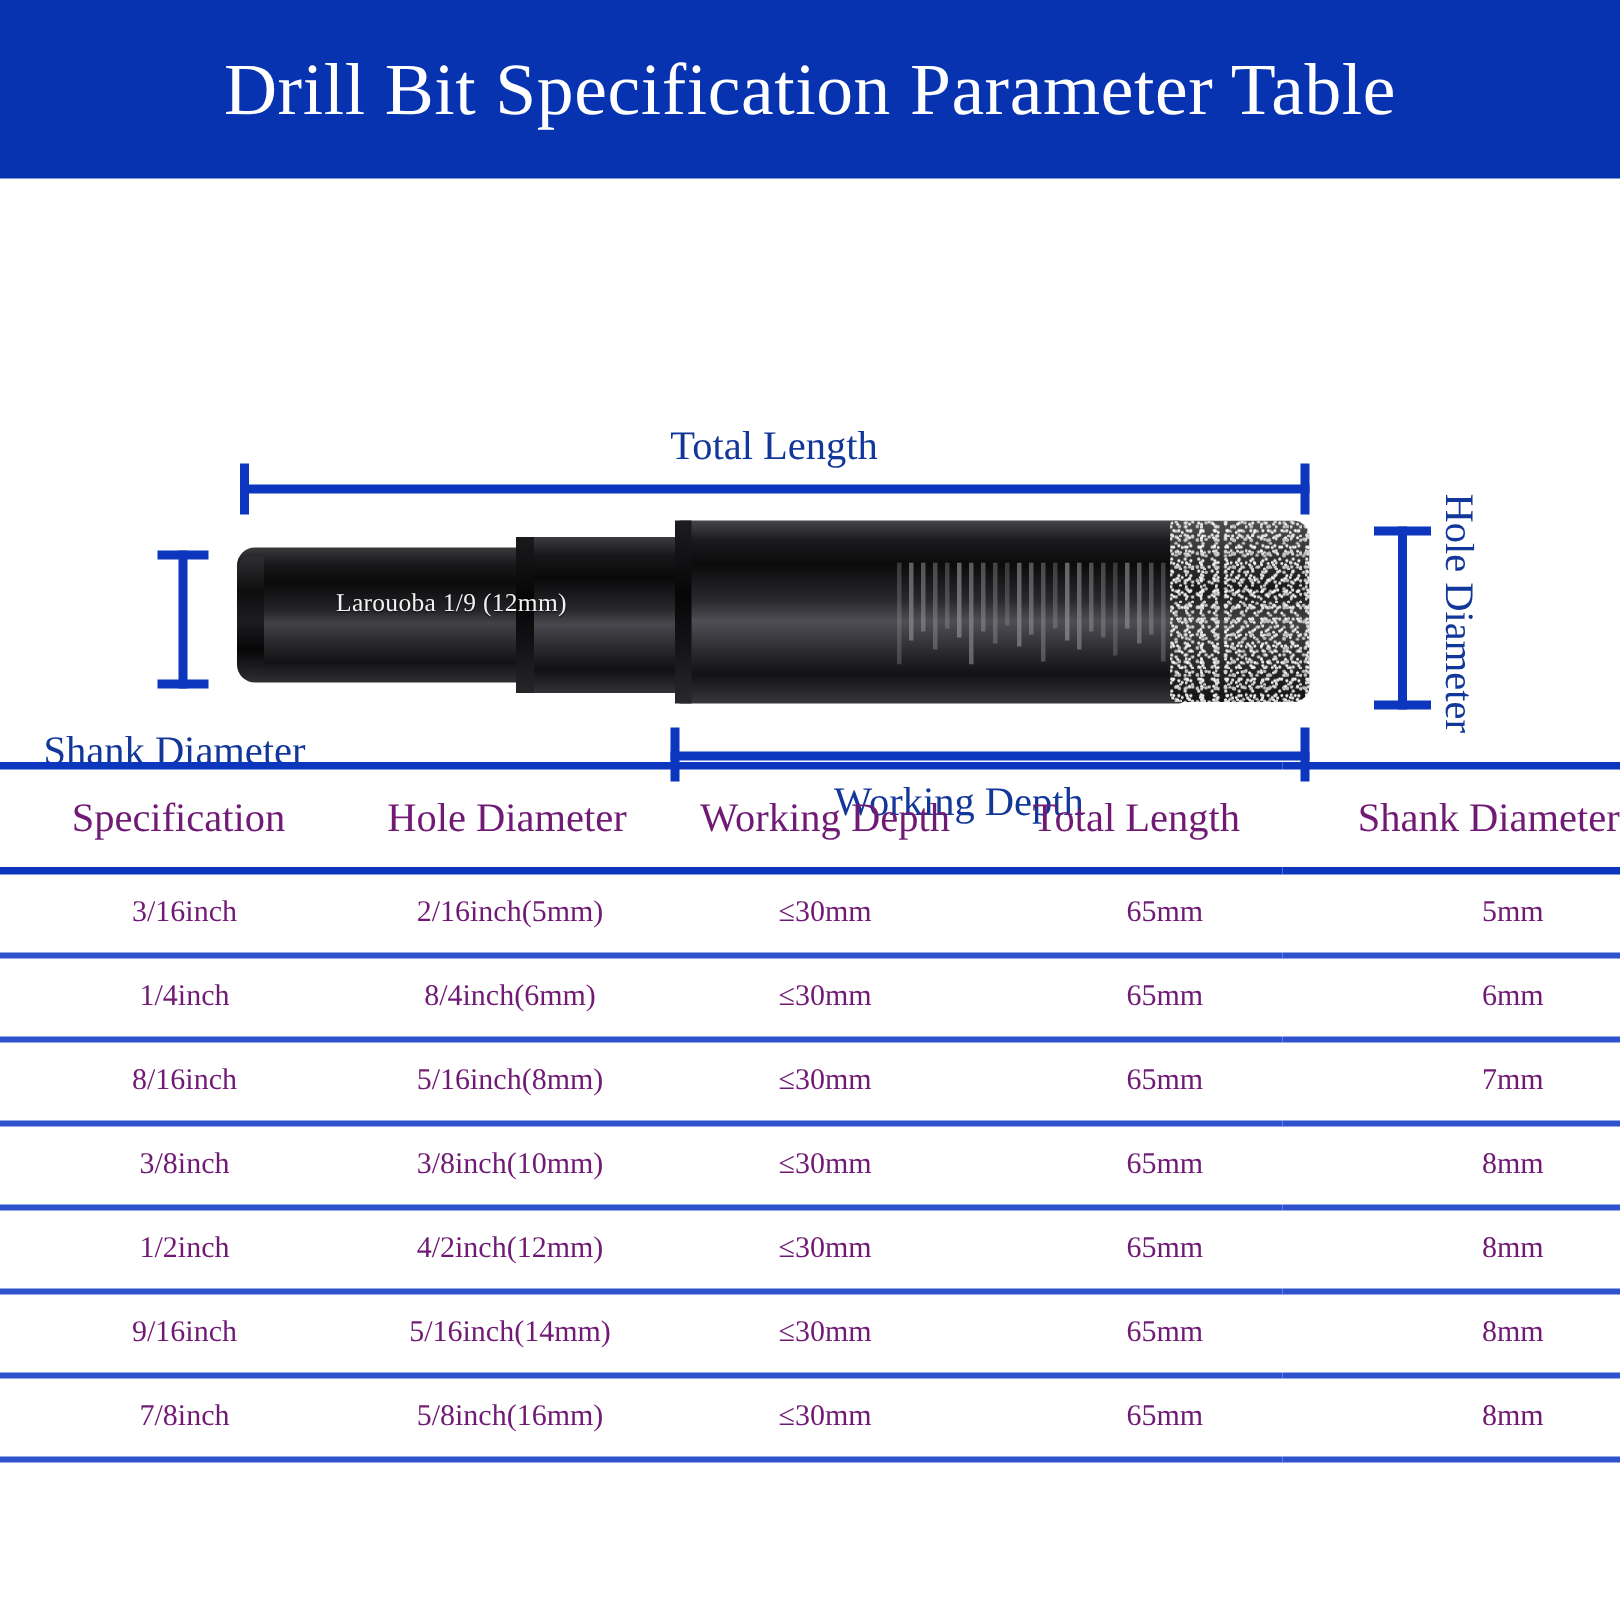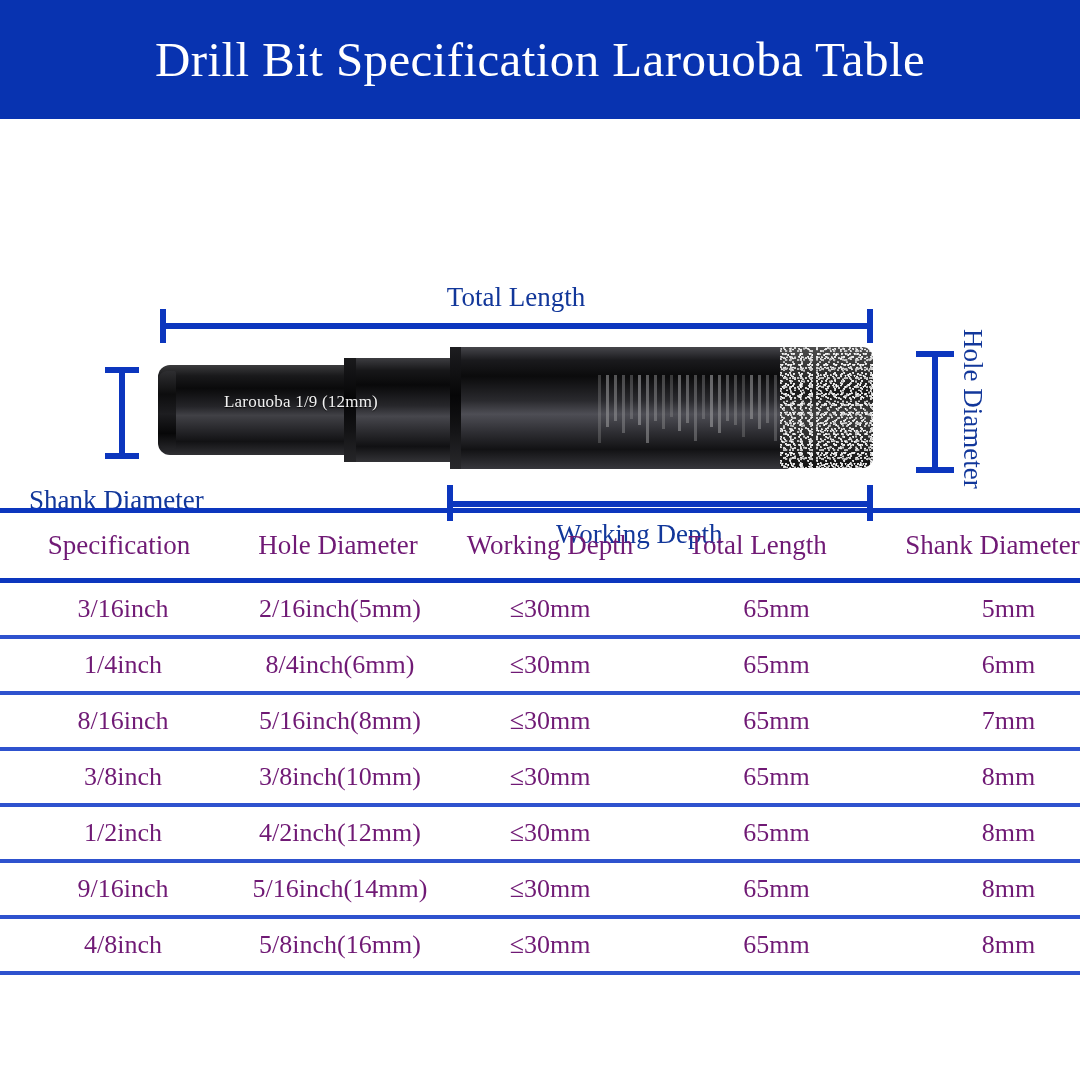--- a/index.html
+++ b/index.html
@@ -189,21 +189,21 @@
   }
   #spec-table thead tr { height: 70px; }
   #spec-table th {
     font-size: 27px;
     border-top: 5px solid #0C36BE;
     border-bottom: 5px solid #0C36BE;
     vertical-align: middle;
   }
   #spec-table tbody tr { height: 56px; }
   #spec-table td {
-    font-size: 26px;
+    font-size: 20px;
     border-bottom: 4px solid #2E52CE;
     vertical-align: middle;
   }
   #spec-table tbody tr:last-child td { border-bottom: 4px solid #2E52CE; }
 
   .col-spec  { width: 210px; padding-left: 14px !important; }
   .col-hole  { width: 220px; }
   .col-depth { width: 200px; }
   .col-total { width: 195px; }
   .col-shank { width: 255px; }
@@ -216,21 +216,21 @@
 
   th.col-hole  { padding-left: 4px !important; }
   th.col-depth { padding-left: 2px !important; }
   th.col-total { padding-left: 10px !important; }
   th.col-shank { padding-left: 10px !important; }
 </style>
 </head>
 <body>
 
 <div id="title-banner">
-  <div id="title-text">Drill Bit Specification Larouoba Table</div>
+  <div id="title-text">Drill Bit Specification Parameter Table</div>
 </div>
 
 <div id="diagram">
 
   <div class="bit-part" id="bit-shank"></div>
   <div class="bit-part" id="bit-shank-cap"></div>
   <div class="bit-part" id="bit-collar"></div>
   <div class="bit-part" id="bit-collar-ring"></div>
   <div class="bit-part" id="bit-body"></div>
   <div class="bit-part" id="bit-body-ring"></div>
@@ -330,20 +330,20 @@
       <td class="col-shank">8mm</td>
     </tr>
     <tr>
       <td class="col-spec">9/16inch</td>
       <td class="col-hole">5/16inch(14mm)</td>
       <td class="col-depth">≤30mm</td>
       <td class="col-total">65mm</td>
       <td class="col-shank">8mm</td>
     </tr>
     <tr>
-      <td class="col-spec">4/8inch</td>
+      <td class="col-spec">7/8inch</td>
       <td class="col-hole">5/8inch(16mm)</td>
       <td class="col-depth">≤30mm</td>
       <td class="col-total">65mm</td>
       <td class="col-shank">8mm</td>
     </tr>
   </tbody>
 </table>
 
 </body></html>

